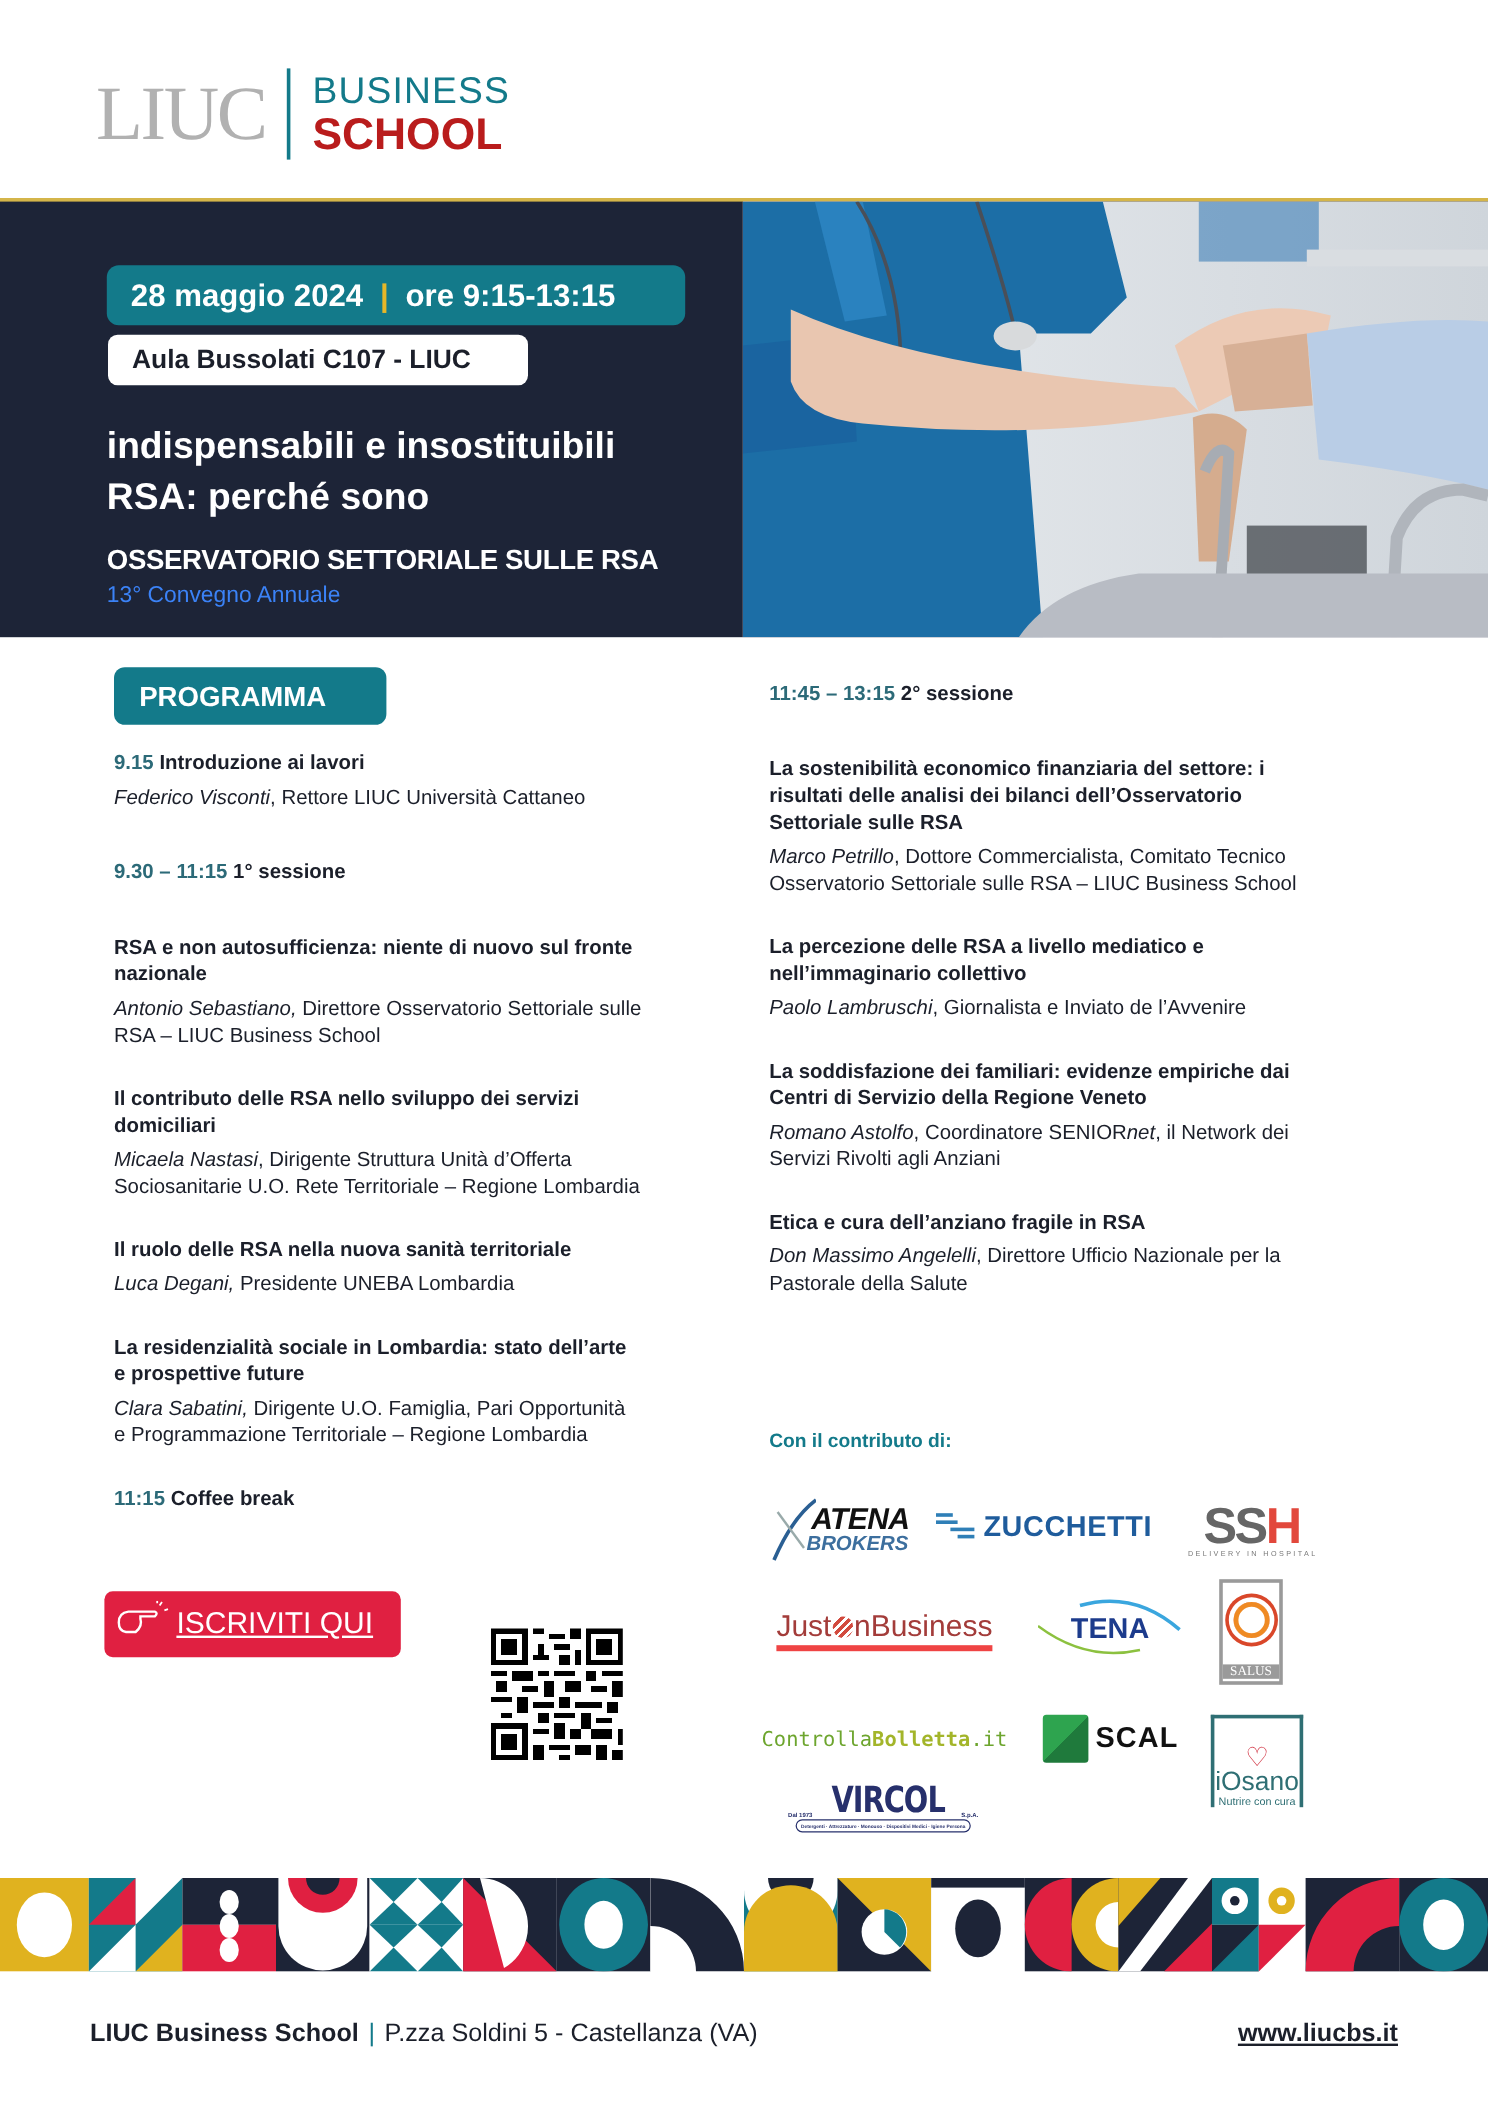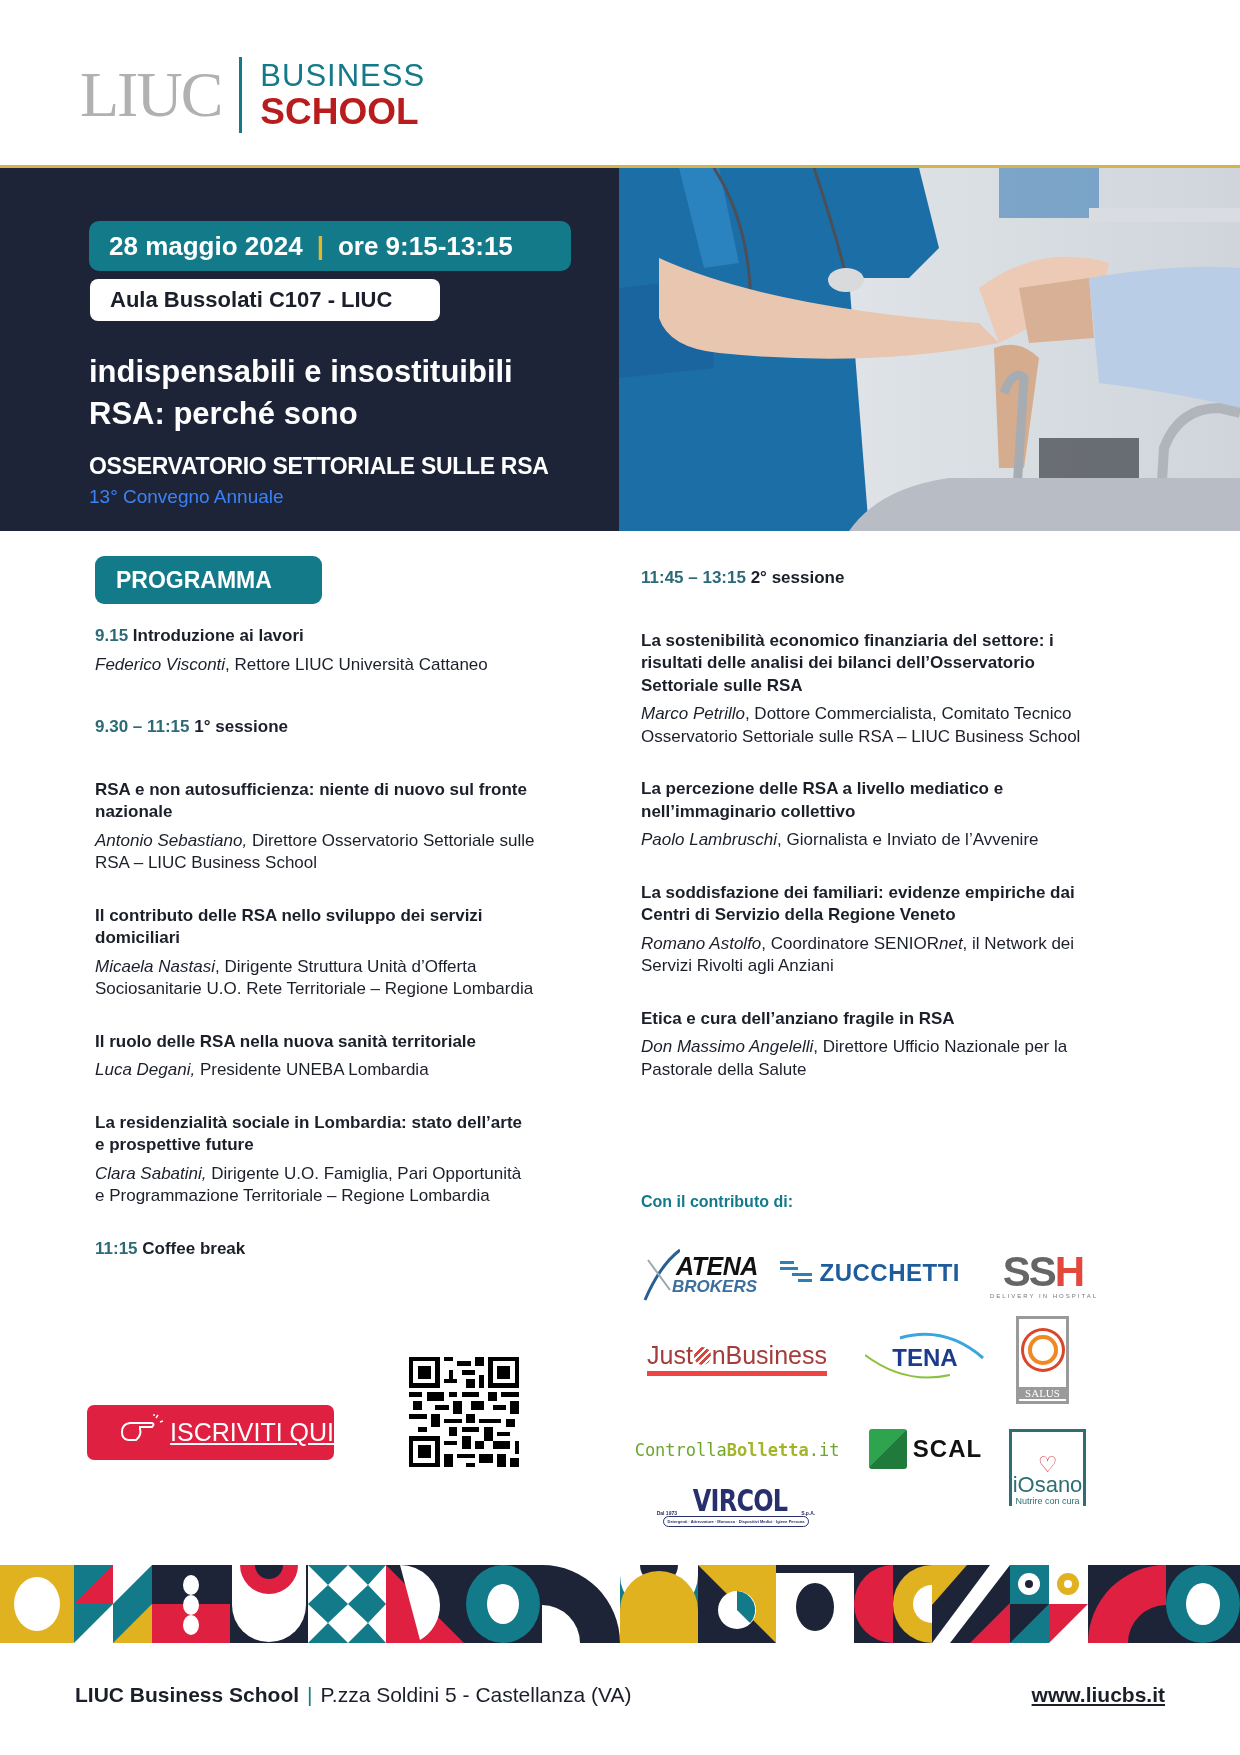--- a/index.html
+++ b/index.html
@@ -38,21 +38,21 @@
   .gap-s { height: 6px; }
   .gap-m { height: 30px; }
   .gap-l { height: 40px; }
 
   .contrib-label { position: absolute; left: 641px; top: 1193px; color: #137a8a; font-weight: bold; font-size: 16px; }
 
   
   .spon { position: absolute; display: flex; align-items: center; justify-content: center; font-weight: bold; }
 
   
-  .register-btn { position: absolute; left: 87px; top: 1405px; width: 247px; height: 55px; background: #e02041; border-radius: 7px; color: #fff; display: flex; align-items: center; padding-left: 8px; text-decoration: none; justify-content: flex-end; }
+  .register-btn { position: absolute; left: 87px; top: 1326px; width: 247px; height: 55px; background: #e02041; border-radius: 7px; color: #fff; display: flex; align-items: center; padding-left: 8px; text-decoration: none; }
   .register-btn .lbl { font-size: 25px; text-decoration: underline; margin-left: 6px; }
   .qr { position: absolute; left: 409px; top: 1357px; width: 110px; height: 110px; }
 
   
   .band { position: absolute; left: 0; top: 1565px; width: 1240px; height: 78px; display: flex; }
   .footer { position: absolute; left: 75px; top: 1683px; width: 1090px; font-size: 21px; display: flex; align-items: center; }
   .footer .brand { font-weight: bold; }
   .footer .bar { color: #137a8a; margin: 0 8px; }
   .footer .url { position: absolute; right: 0; font-weight: bold; text-decoration: underline; color: #1b1f2a; }
 </style>

